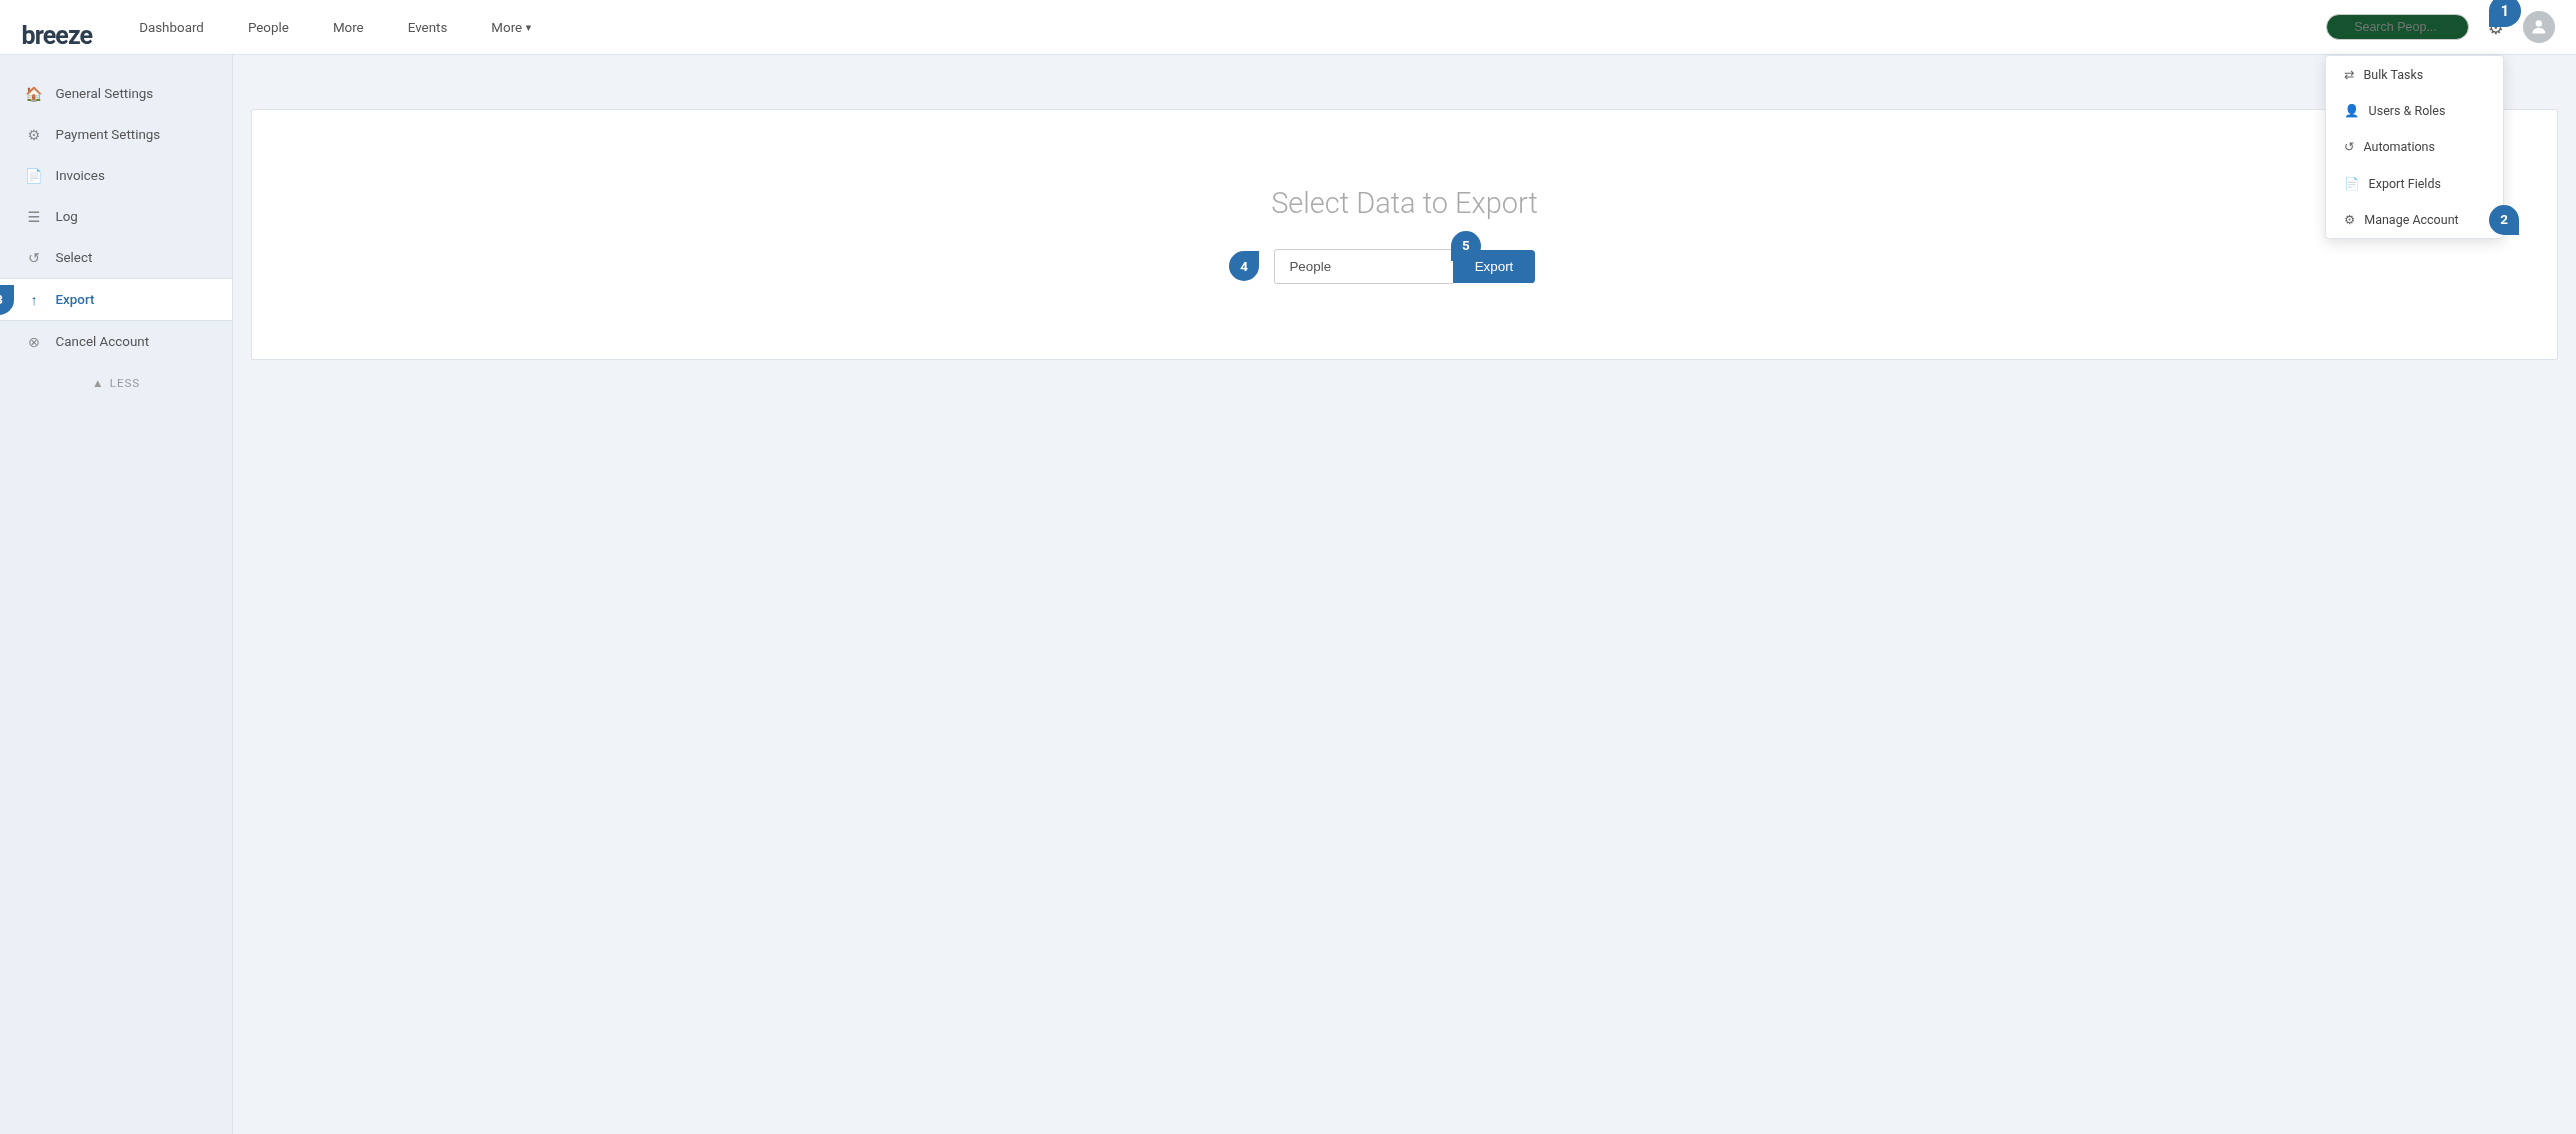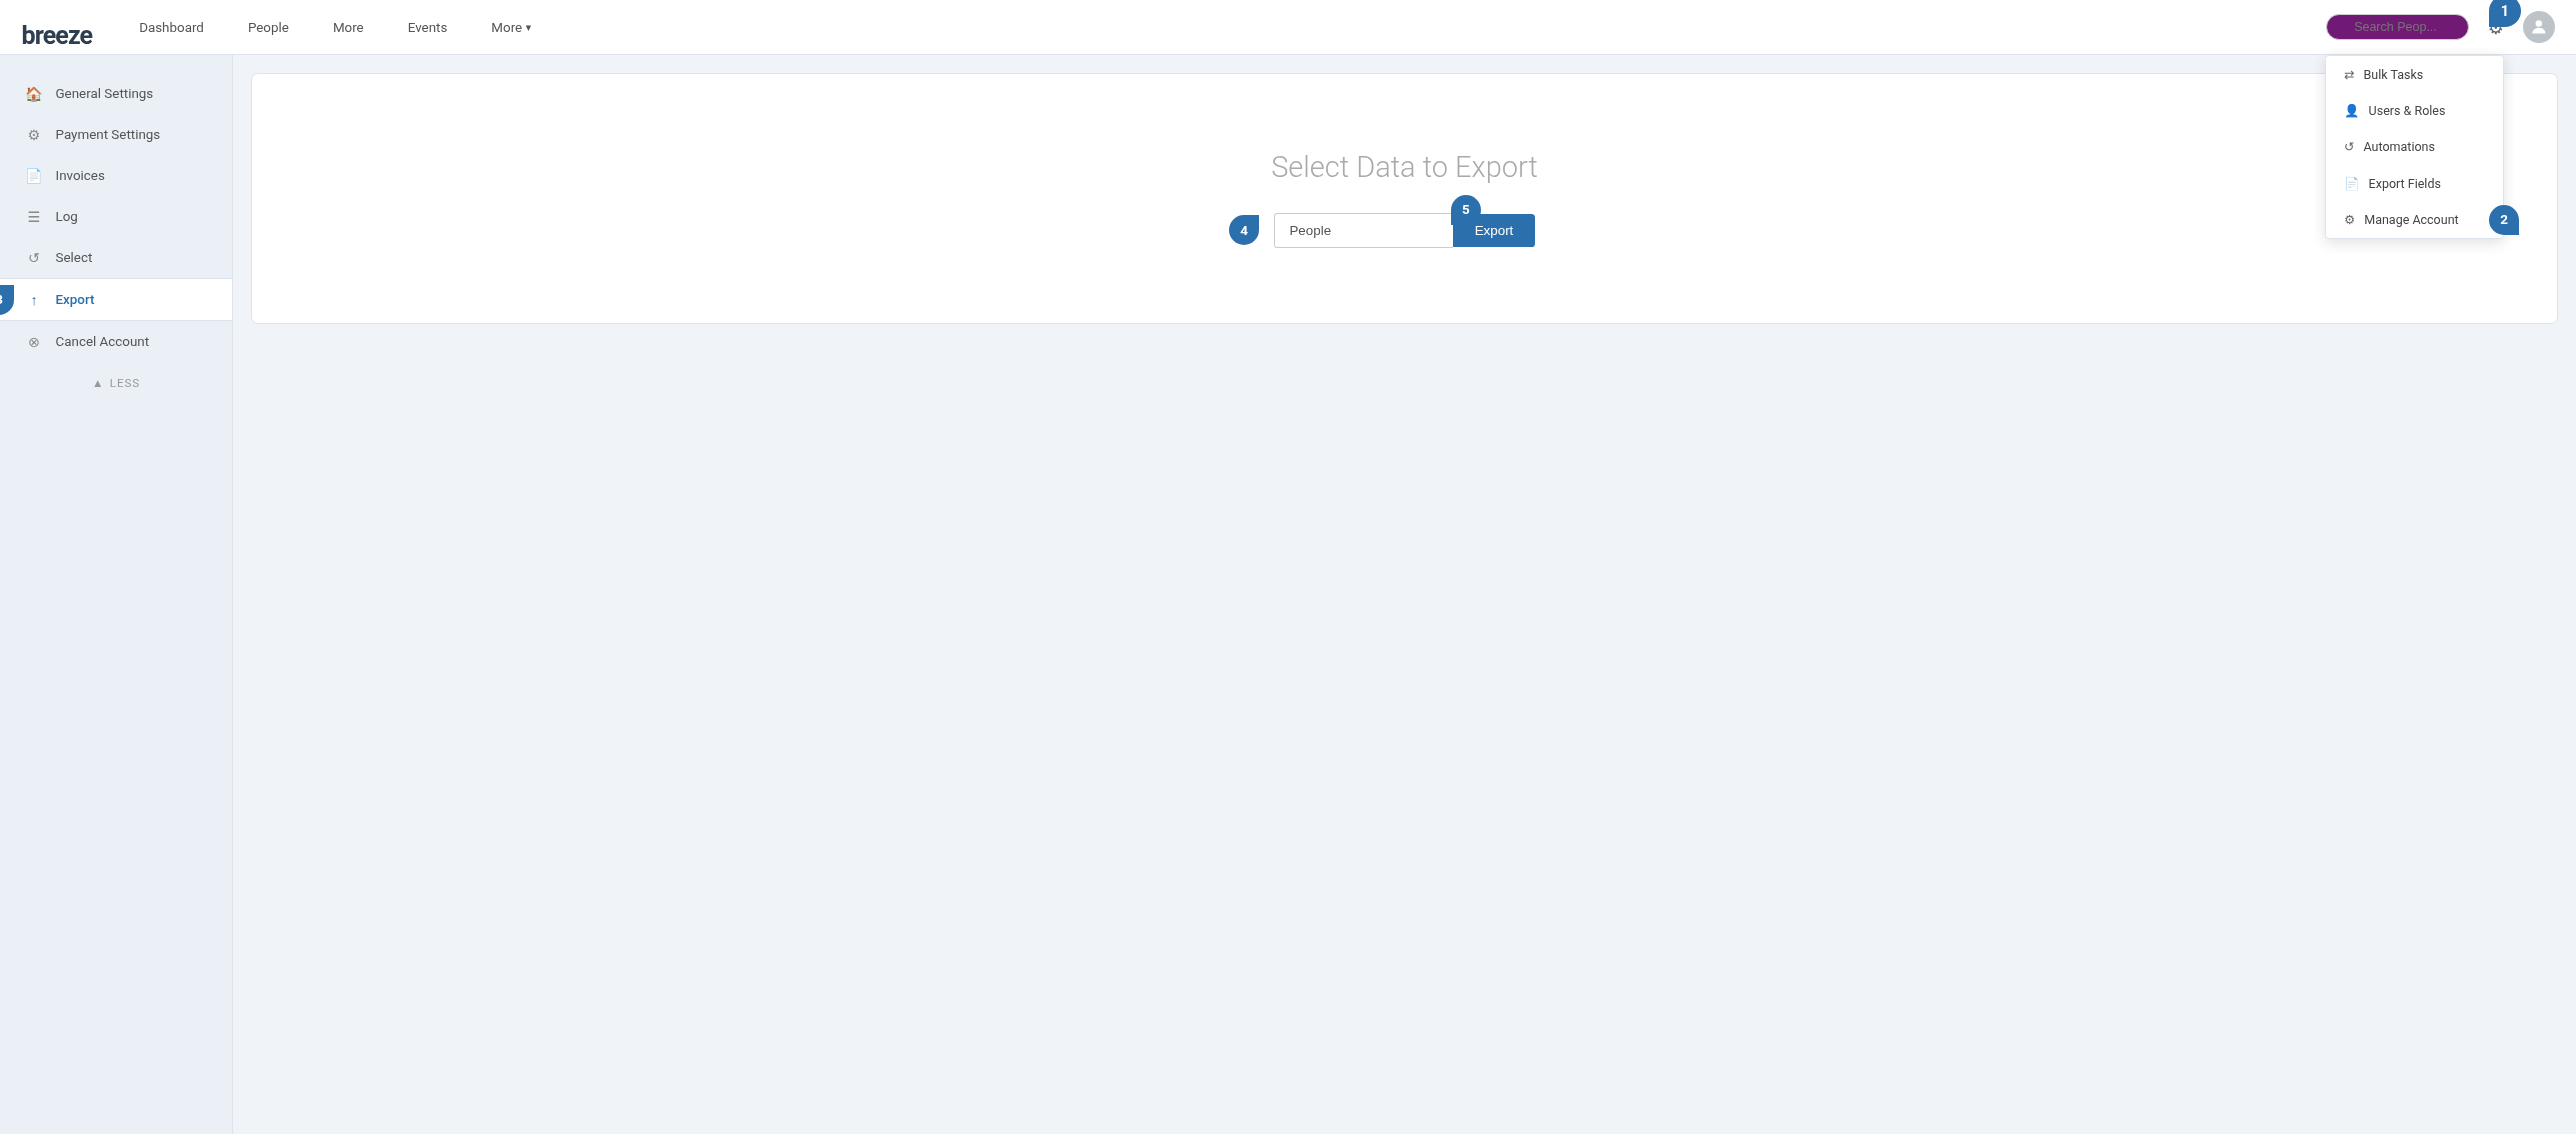--- a/index.html
+++ b/index.html
@@ -45,21 +45,21 @@
       align-items: center;
       gap: 10.7px;
       position: relative;
     }
     .search-box {
       border: 0.9px solid #ccc;
       border-radius: 18px;
       padding: 5.4px 12.5px 5.4px 27px;
       font-size: 12.5px;
       color: #999;
-      background: #701a75;
+      background: #14532d;
       width: 143px;
       position: relative;
     }
     .search-wrapper {
       position: relative;
       display: flex;
       align-items: center;
     }
     .search-icon-inner {
       position: absolute;
@@ -159,28 +159,29 @@
     }
 
     
     .content {
       flex: 1;
       padding: 18px;
       overflow-y: auto;
     }
     .export-card {
       background: #fff;
-      border-radius: 7px;
+      border-radius: 2px;
       border: 0.9px solid #dde3ea;
       min-height: 251px;
       display: flex;
       flex-direction: column;
       align-items: center;
       justify-content: center;
       padding: 36px;
+      margin-top: 36px;
     }
     .export-title {
       font-size: 29px;
       color: #aaa;
       margin-bottom: 29px;
       font-weight: 300;
     }
     .export-row {
       display: flex;
       align-items: center;

